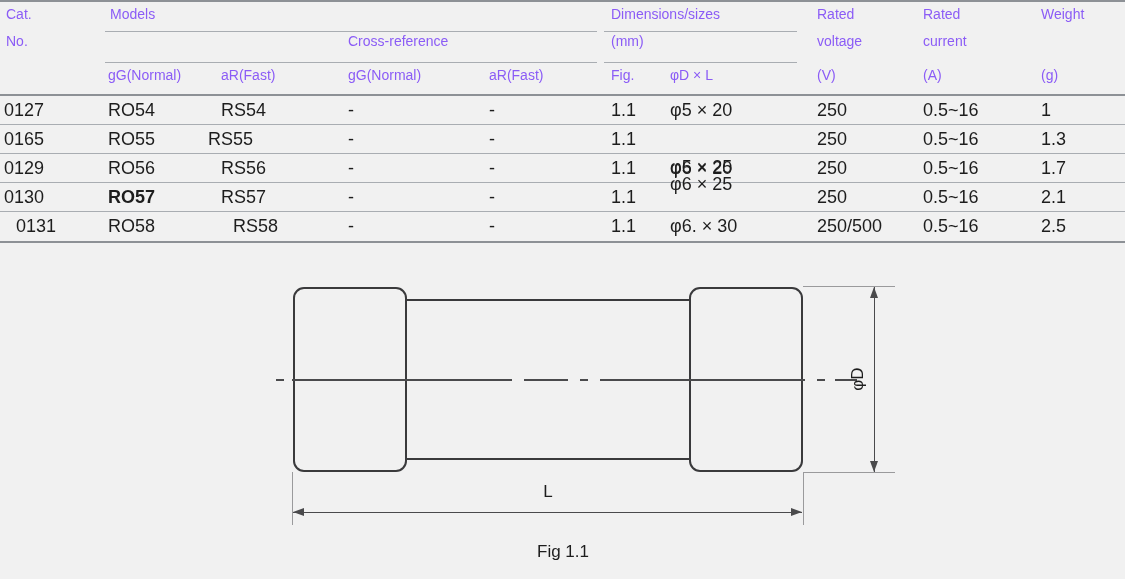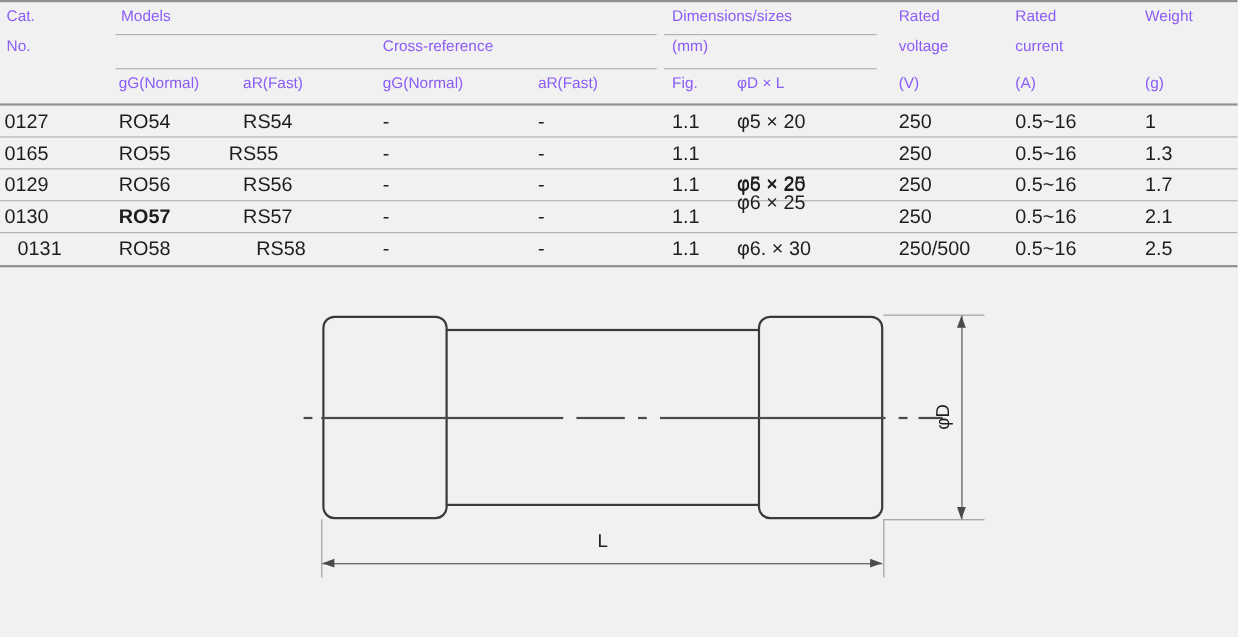--- a/index.html
+++ b/index.html
@@ -270,14 +270,15 @@
   <div class="dim-label-vert" style="left:838px; top:119px; width:40px; text-align:center;">φD</div>
 
   <div class="ext-line" style="left:292px; top:222px; width:1px; height:53px;"></div>
   <div class="ext-line" style="left:803px; top:222px; width:1px; height:53px;"></div>
 
   <div class="dim-line" style="left:293px; top:262px; width:509px; height:1.4px;"></div>
   <div class="arrow arrow-left" style="left:293px; top:258px;"></div>
   <div class="arrow arrow-right" style="left:791px; top:258px;"></div>
   <div class="dim-label" style="left:528px; top:232px; width:40px; text-align:center;">L</div>
 
+  <div class="fig-caption" style="left:478px; top:292px; width:170px;">Fig 1.1</div>
 
 </div>
 
 </body></html>

